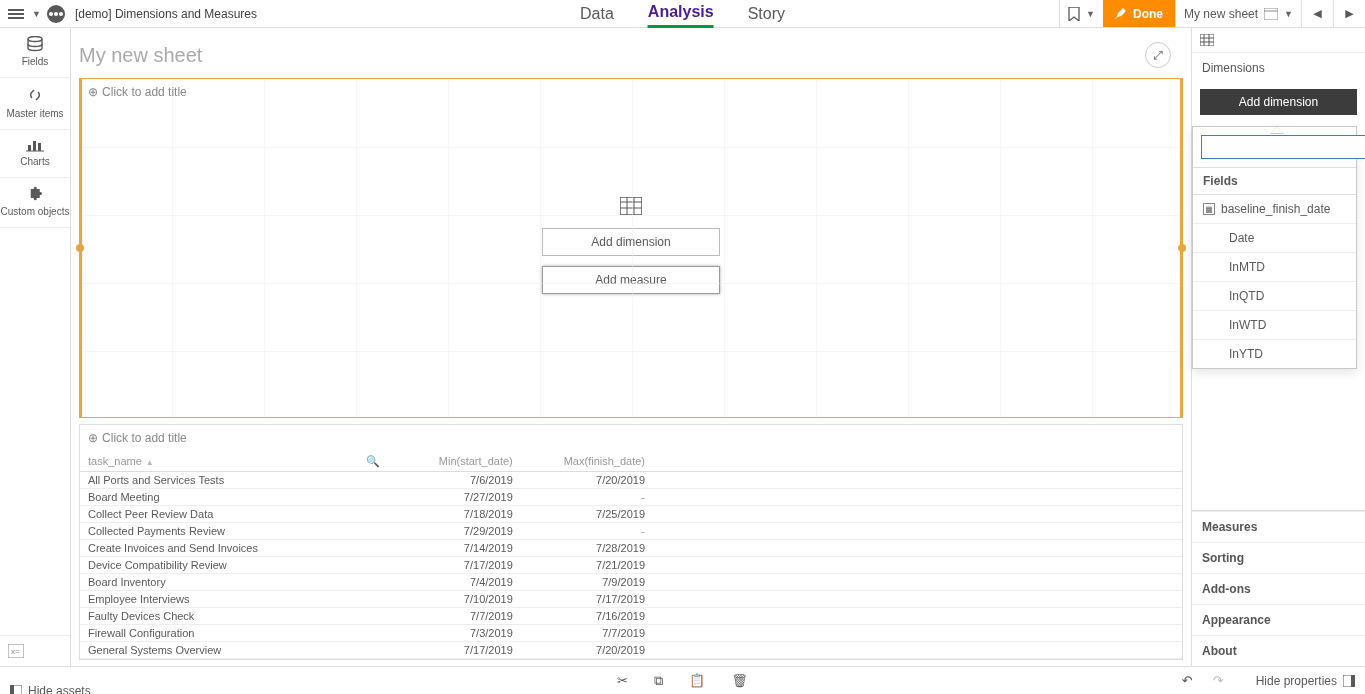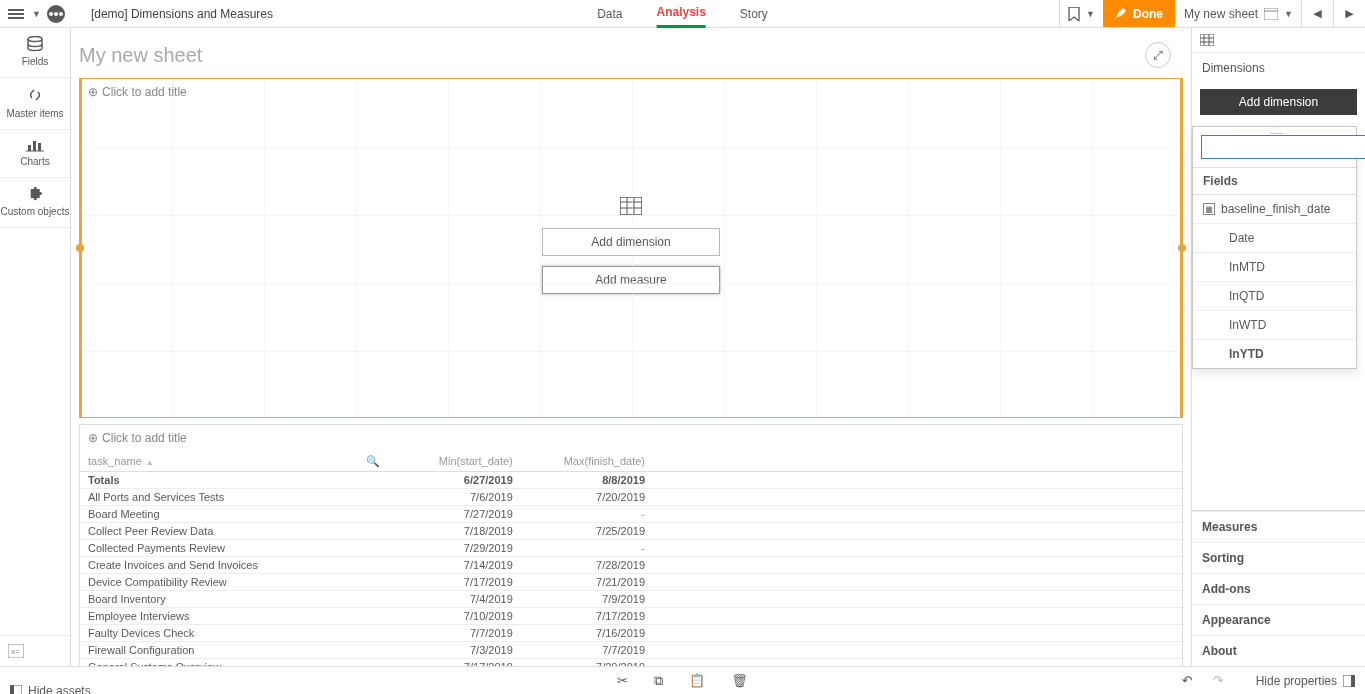--- a/index.html
+++ b/index.html
@@ -6,24 +6,24 @@
 html, body { width: 1365px; height: 694px; font-family: Arial, sans-serif; font-size: 12px; color: #595959; background: #fff; overflow: hidden; }
 
 
 .topbar { height: 28px; display: flex; align-items: center; border-bottom: 1px solid #ddd; background: #fff; }
 .topbar-left { display: flex; align-items: center; gap: 6px; padding-left: 6px; }
 .hamburger { width: 20px; display: flex; flex-direction: column; gap: 2px; padding: 4px 2px; }
 .hamburger div { height: 2px; background: #595959; }
 .dd-caret { font-size: 9px; color: #666; }
 .circle-icon { width: 18px; height: 18px; border-radius: 50%; background: #595959; display: flex; align-items: center; justify-content: center; }
 .circle-icon span { width: 4px; height: 4px; border-radius: 50%; background: #fff; box-shadow: -5px 0 #fff, 5px 0 #fff; }
-.app-title { font-size: 12px; color: #404040; margin-left: 20px; }
+.app-title { font-size: 12px; color: #404040; margin-left: 4px; }
 .top-tabs { position: absolute; left: 50%; transform: translateX(-50%); display: flex; gap: 34px; height: 28px; align-items: center; }
-.top-tab { font-size: 12px; color: #595959; cursor: pointer; height: 100%; display: flex; align-items: center; }
-.top-tab.active { color: #ef4444; font-weight: bold; border-bottom: 3px solid #009845; }
+.top-tab { font-size: 16px; color: #595959; cursor: pointer; height: 100%; display: flex; align-items: center; }
+.top-tab.active { color: #4c1d95; font-weight: bold; border-bottom: 3px solid #009845; }
 .topbar-right { margin-left: auto; display: flex; align-items: center; height: 100%; }
 .bookmark-btn { height: 100%; display: flex; align-items: center; border-left: 1px solid #ddd; padding: 0 8px; gap: 6px; }
 .done-btn { background: #ff8c00; color: #fff; height: 100%; display: flex; align-items: center; padding: 0 12px; gap: 6px; font-weight: bold; }
 .sheet-selector { height: 100%; display: flex; align-items: center; padding: 0 8px; gap: 6px; border-left: 1px solid #ddd; }
 .nav-btn { height: 100%; width: 32px; display: flex; align-items: center; justify-content: center; border-left: 1px solid #ddd; font-size: 11px; }
 
 
 .main { display: flex; height: calc(100% - 28px - 28px); }
 .left-panel { width: 71px; border-right: 1px solid #ddd; display: flex; flex-direction: column; }
 .left-item { display: flex; flex-direction: column; align-items: center; padding: 8px 0 10px; gap: 4px; border-bottom: 1px solid #eee; cursor: pointer; }
@@ -229,26 +229,20 @@
             <th style="width:28%">
               <span>task_name</span><span class="sort-arrow">▲</span>
               <span class="search-mag">🔍</span>
             </th>
             <th style="width:12%">Min(start_date)</th>
             <th style="width:12%">Max(finish_date)</th>
             <th class="hidden-col"></th>
           </tr>
         </thead>
         <tbody id="table-body">
-            <tr class="totals">
-              <td>Totals</td>
-              <td>6/27/2019</td>
-              <td>8/8/2019</td>
-              <td></td>
-            </tr>
             <tr>
               <td>All Ports and Services Tests</td>
               <td>7/6/2019</td>
               <td>7/20/2019</td>
               <td></td>
             </tr>
             <tr>
               <td>Board Meeting</td>
               <td>7/27/2019</td>
               <td><span class="dash">-</span></td>
@@ -338,21 +332,21 @@
       <div class="field-group">
         <div class="field-parent">
           <span class="field-icon">▦</span>
           <span>baseline_finish_date</span>
         </div>
         <div id="field-children">
             <div class="field-child">Date</div>
             <div class="field-child">InMTD</div>
             <div class="field-child">InQTD</div>
             <div class="field-child">InWTD</div>
-            <div class="field-child" style="border-bottom: none; font-weight: bold;">InYTD</div>
+            <div class="field-child" style="border-bottom: none;">InYTD</div>
           </div>
       </div>
     </div>
 
     <div class="sections">
       <div class="panel-section">Measures</div>
       <div class="panel-section">Sorting</div>
       <div class="panel-section">Add-ons</div>
       <div class="panel-section">Appearance</div>
       <div class="panel-section">About</div>

